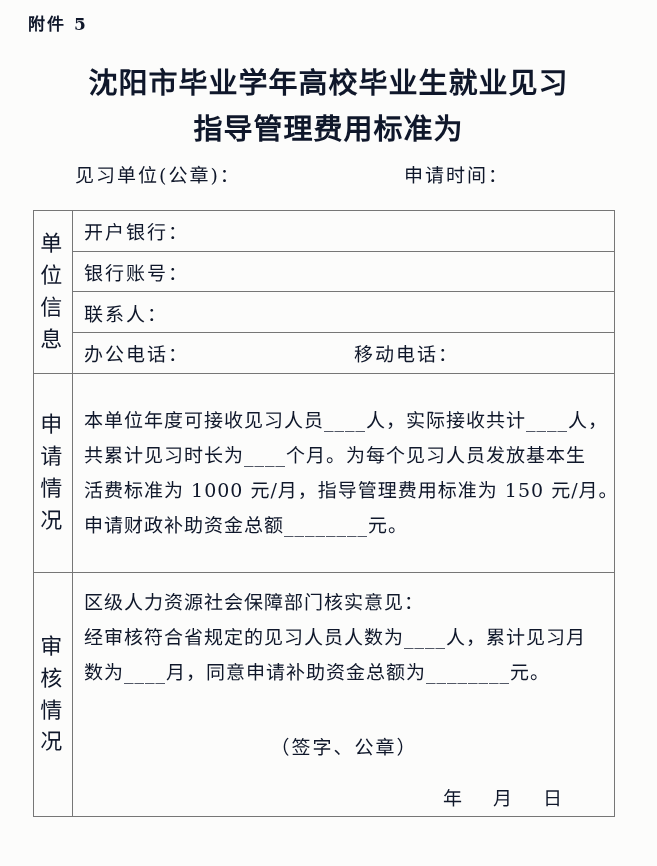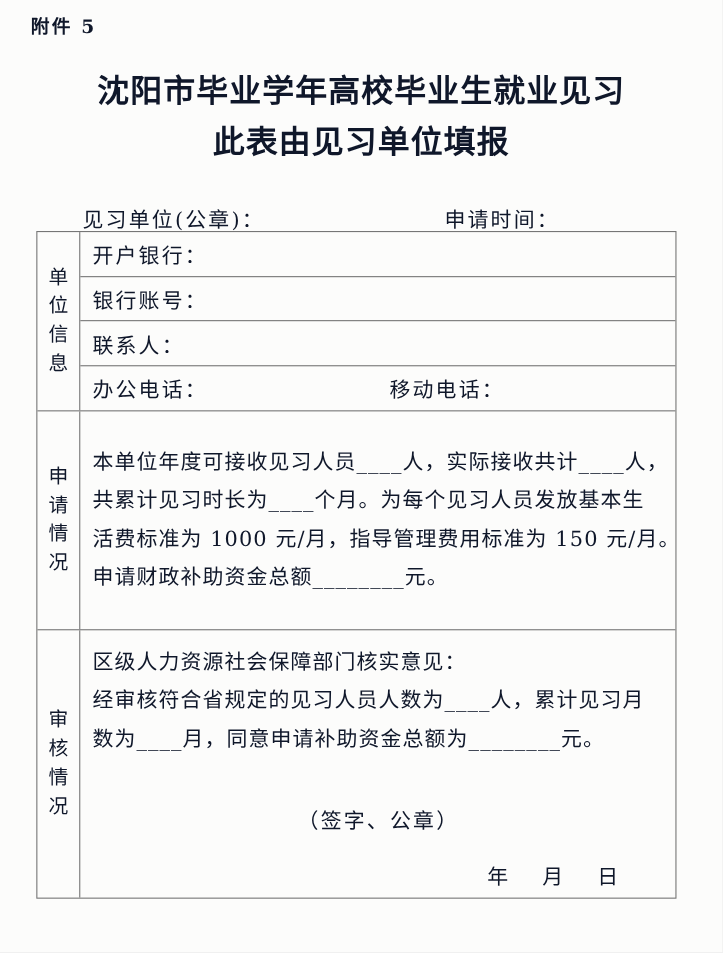--- a/index.html
+++ b/index.html
@@ -31,21 +31,21 @@
     left: 0;
     width: 100%;
     text-align: center;
     font-size: 29px;
     font-weight: bold;
     letter-spacing: 1px;
     line-height: 46px;
   }
   .header-row {
     position: absolute;
-    top: 184px;
+    top: 160px;
     left: 0;
     width: 100%;
     height: 24px;
     font-size: 19px;
     letter-spacing: 2px;
   }
   .unit-seal-label { position: absolute; left: 75px; }
   .apply-time-label { position: absolute; left: 404px; }
 
   .form-table {
@@ -74,25 +74,24 @@
     border-right: 1px solid #767676;
     display: flex;
     align-items: center;
     justify-content: center;
     box-sizing: border-box;
     flex-shrink: 0;
   }
   .side-label-text {
     display: inline-block;
     width: 1.15em;
-    font-size: 18px;
+    font-size: 22px;
     line-height: 1.45;
     letter-spacing: 0;
     word-break: break-all;
-    text-align: center;
   }
   .section-content {
     flex: 1;
     display: flex;
     flex-direction: column;
     box-sizing: border-box;
     min-width: 0;
   }
 
   
@@ -160,21 +159,21 @@
 </style>
 </head>
 <body>
 
 <div class="page">
 
   <div class="attachment">附件 5</div>
 
   <div class="title-block">
     <div>沈阳市毕业学年高校毕业生就业见习</div>
-    <div>此表由见习单位填报</div>
+    <div>指导管理费用标准为</div>
   </div>
 
   <div class="header-row">
     <span class="unit-seal-label">见习单位(公章)：</span>
     <span class="apply-time-label">申请时间：</span>
   </div>
 
   <div class="form-table">
 
     <div class="section sec-unit-info">

